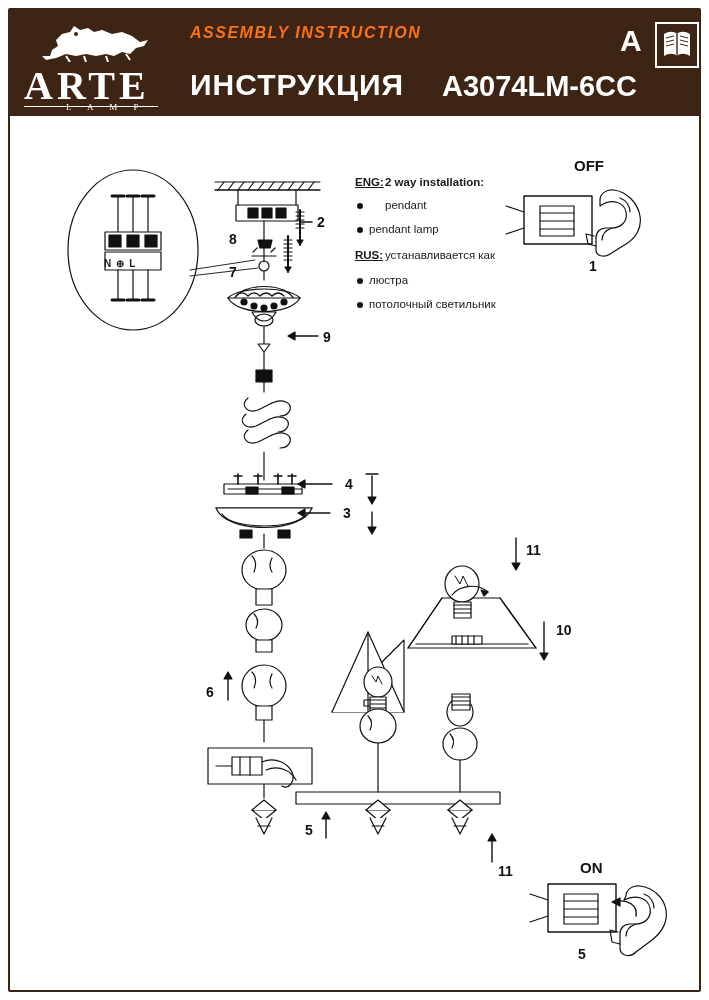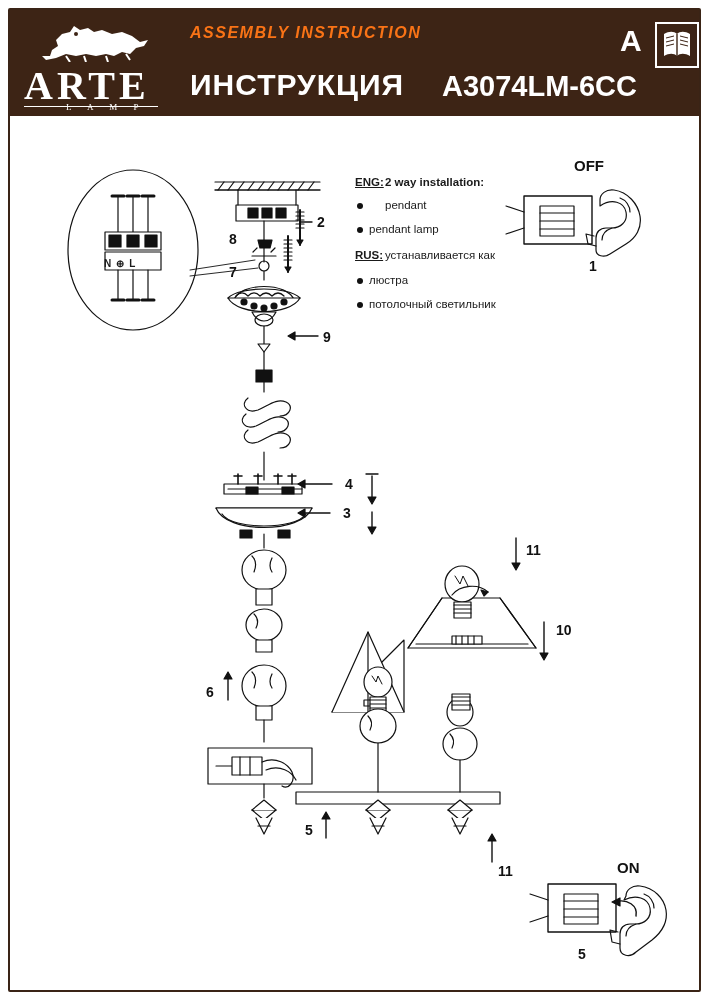--- a/index.html
+++ b/index.html
@@ -417,21 +417,21 @@
   <div class="txt" style="left:369px; top:223px;">pendant lamp</div>
 
   <div class="txt b u" style="left:355px; top:249px;">RUS:</div>
   <div class="txt" style="left:385px; top:249px;">устанавливается как</div>
   <div class="bullet" style="left:357px; top:278px;"></div>
   <div class="txt" style="left:369px; top:274px;">люстра</div>
   <div class="bullet" style="left:357px; top:302px;"></div>
   <div class="txt" style="left:369px; top:298px;">потолочный светильник</div>
 
   <div class="bigtxt" style="left:574px; top:157px;">OFF</div>
-  <div class="bigtxt" style="left:580px; top:859px;margin-left:37px;">ON</div>
+  <div class="bigtxt" style="left:580px; top:859px;">ON</div>
 
   <div class="txt b" style="left:104px; top:258px; font-size:10px; letter-spacing:1px;">N  ⊕  L</div>
 
   <div class="num" style="left:589px; top:258px;">1</div>
   <div class="num" style="left:317px; top:214px;">2</div>
   <div class="num" style="left:343px; top:505px;">3</div>
   <div class="num" style="left:345px; top:476px;">4</div>
   <div class="num" style="left:305px; top:822px;">5</div>
   <div class="num" style="left:206px; top:684px;">6</div>
   <div class="num" style="left:229px; top:264px;">7</div>

